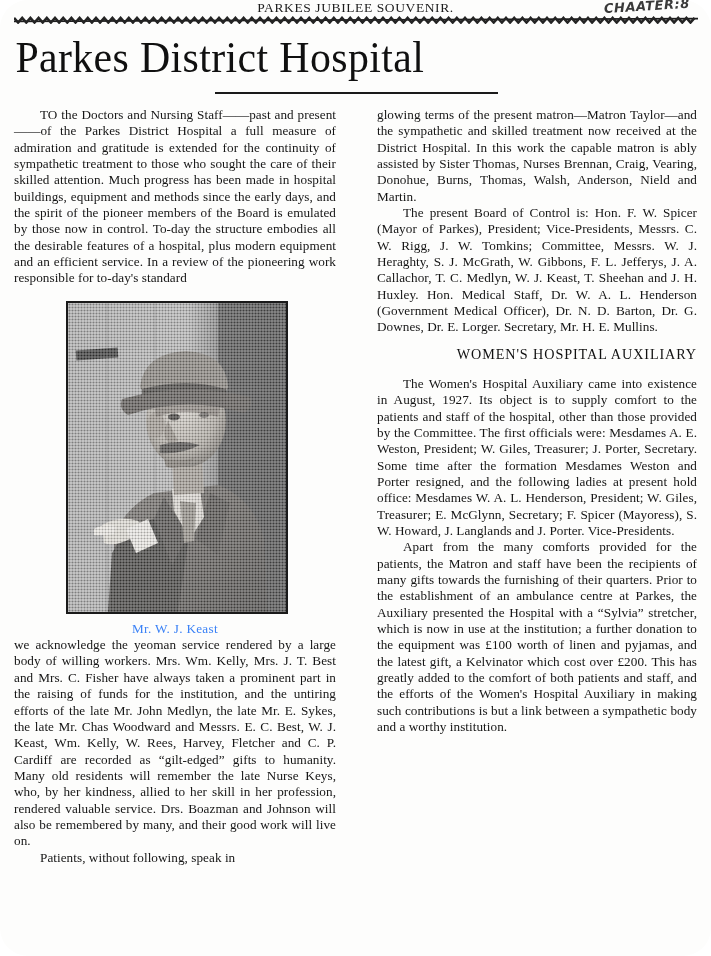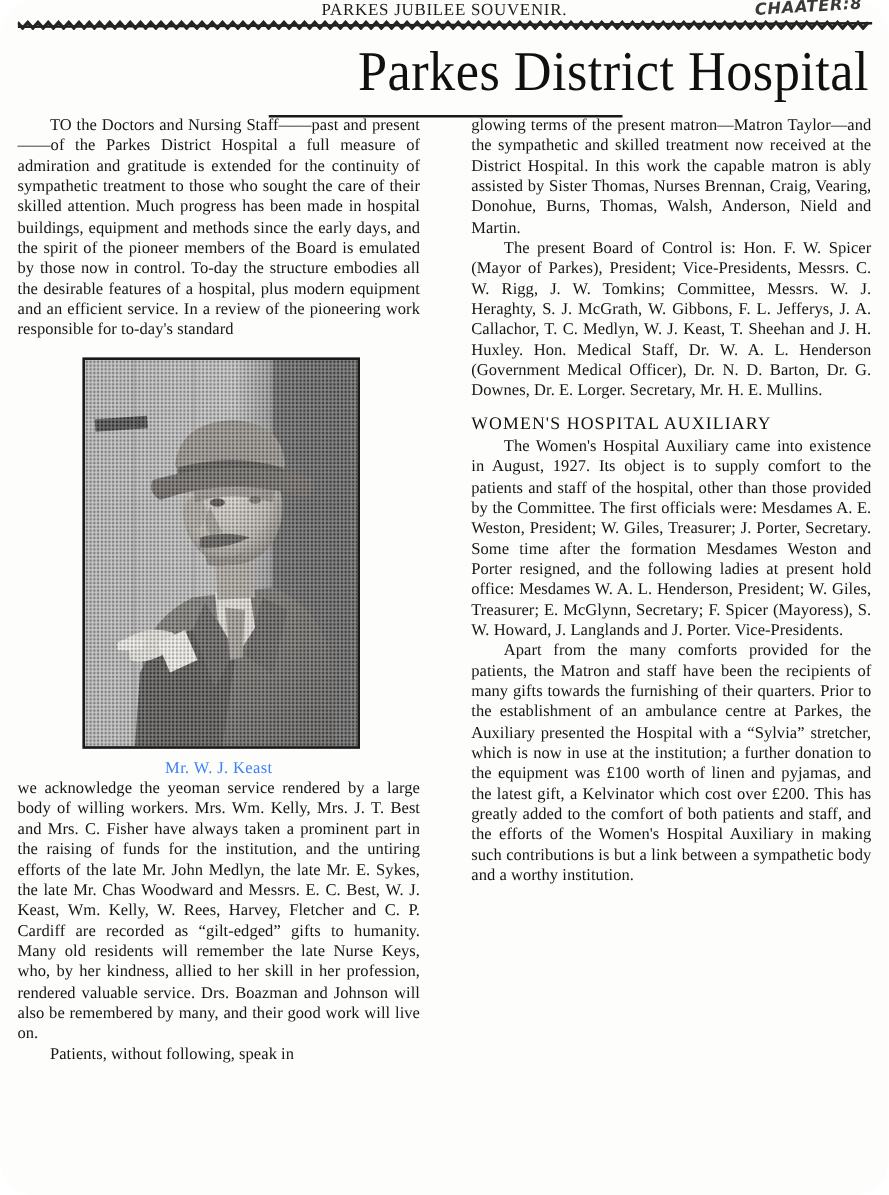--- a/index.html
+++ b/index.html
@@ -64,21 +64,21 @@
     overflow: hidden;
   }
   .rope-rule svg { display: block; }
 
   
   .title {
     position: absolute;
     top: 31px;
     left: 0;
     width: 711px;
-    text-align: right;
+    text-align: left;
   }
   .title-text {
     display: inline-block;
     font-family: "Liberation Serif", "DejaVu Serif", serif;
     font-size: 45px;
     line-height: 52px;
     font-weight: 400;
     letter-spacing: 0.4px;
     color: #101010;
     transform: scaleX(0.93);
@@ -89,21 +89,21 @@
     top: 92px;
     left: 215px;
     width: 283px;
     height: 2px;
     background: #1a1a1a;
   }
 
   
   .columns {
     position: absolute;
-    top: 92px;
+    top: 107px;
     left: 0;
     width: 704px;
     height: 849px;
   }
   .col {
     position: absolute;
     top: 0;
     width: 322px;
     font-size: 13.2px;
     line-height: 16.35px;
@@ -144,22 +144,22 @@
     text-align: center;
     font-size: 13.2px;
     line-height: 16.35px;
     letter-spacing: 0.3px;
     color: #3b82f6;
   }
 
   
   .sec-head {
     margin-top: 9px;
-    margin-bottom: 1px;
-    text-align: left;
+    margin-bottom: 13px;
+    text-align: right;
     font-size: 14.2px;
     line-height: 18px;
     letter-spacing: 0.9px;
     font-weight: 400;
     color: #111;
   }
 </style>
 </head>
 <body>
 

